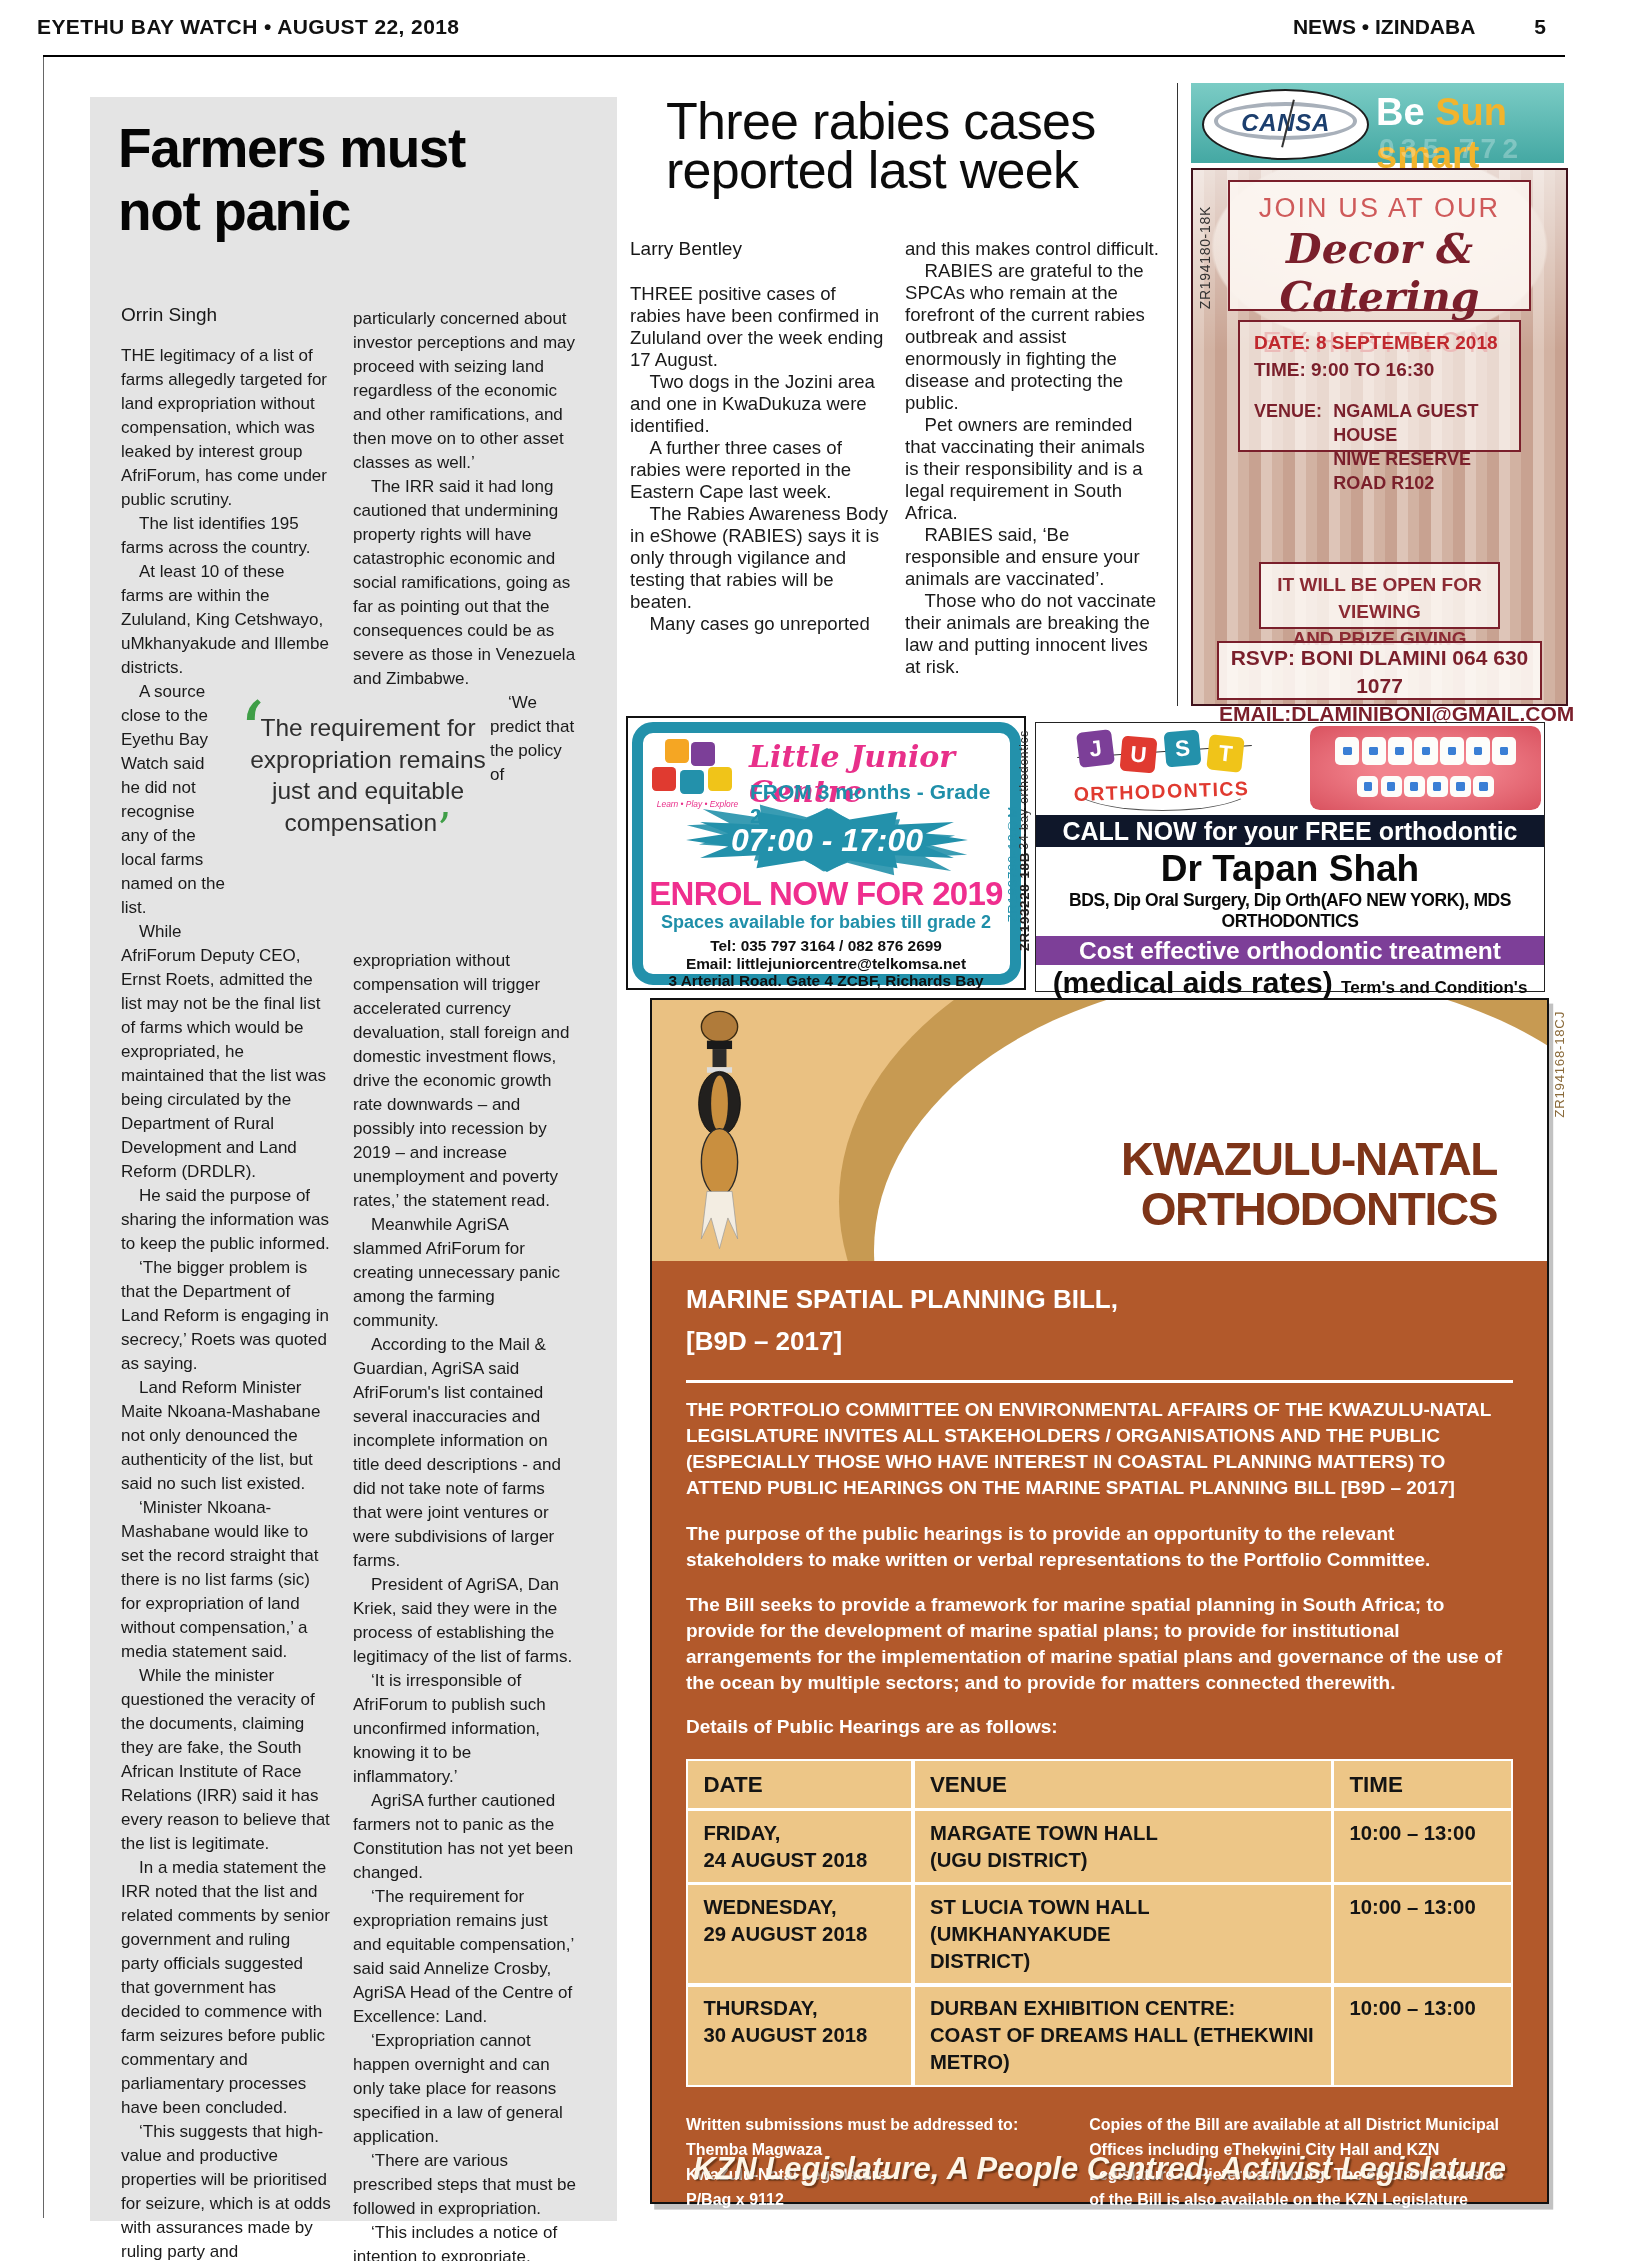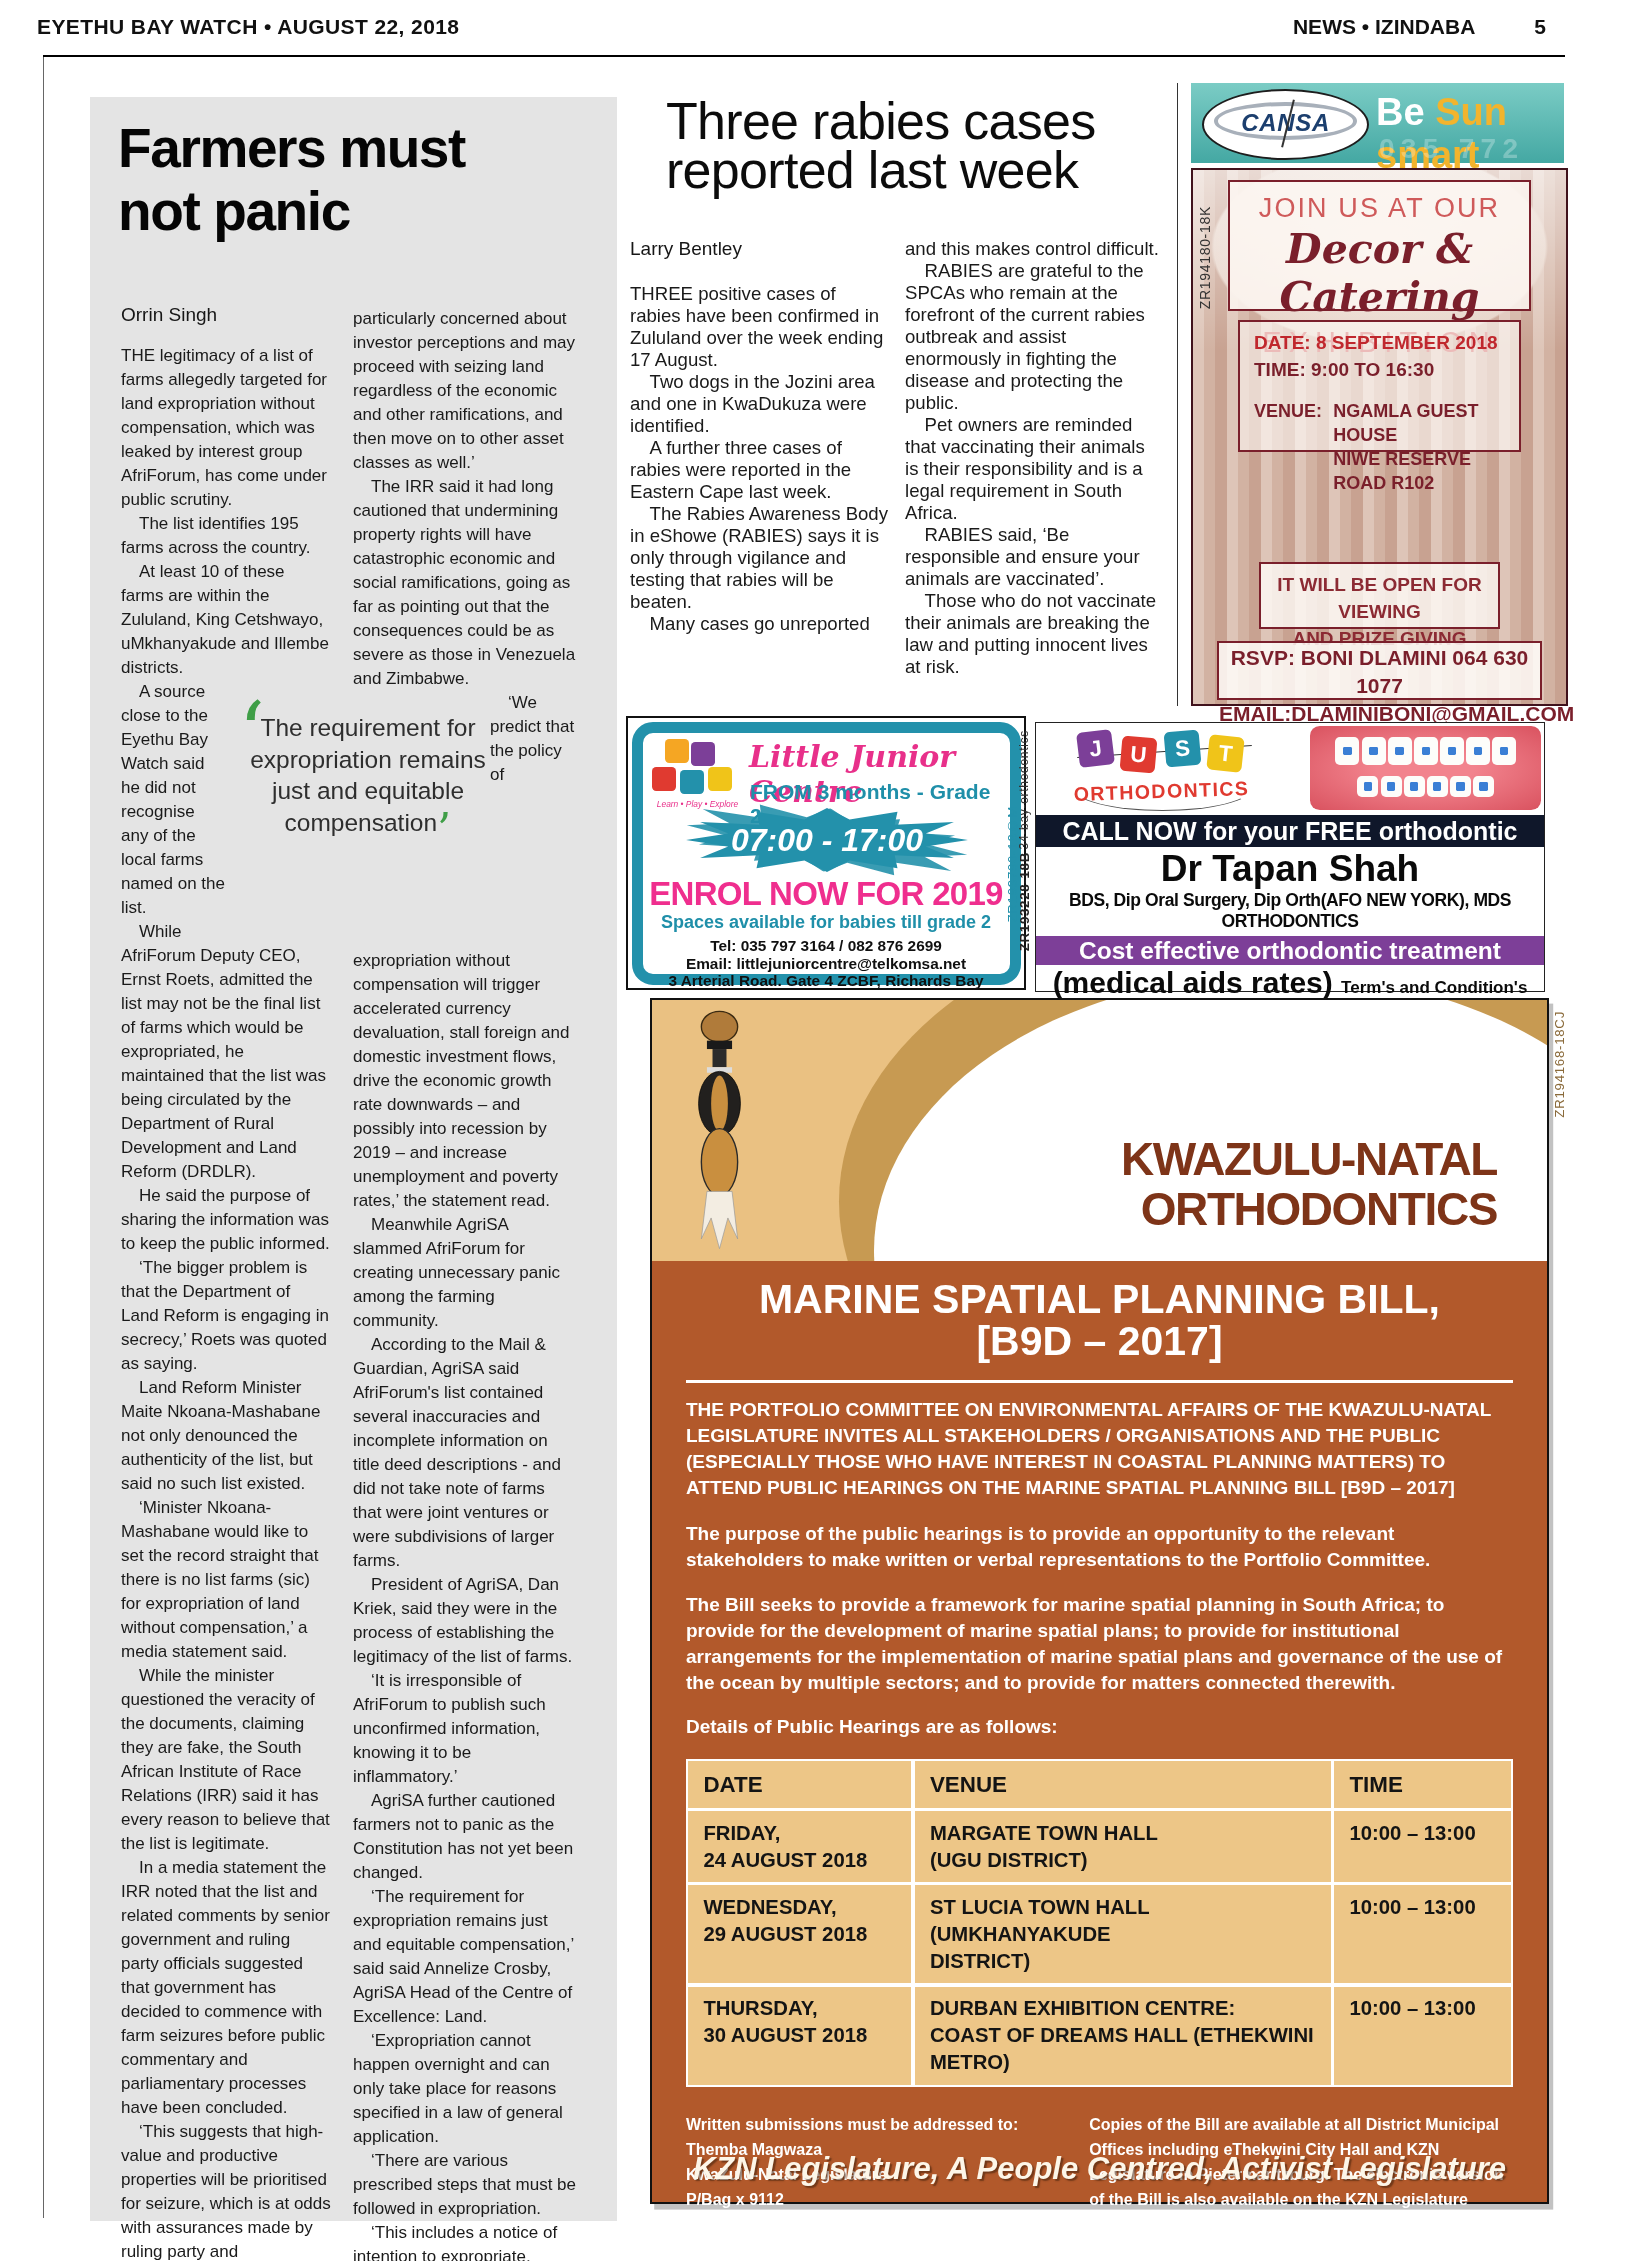--- a/index.html
+++ b/index.html
@@ -157,21 +157,21 @@
   .kzn-swoosh-dark{position:absolute;width:869px;height:595px;border-radius:50%;
                    background:#c79a52;right:-161px;bottom:-238px;}
   .kzn-swoosh-white{position:absolute;width:806px;height:553px;border-radius:50%;
                     background:#fff;right:-133px;bottom:-266px;}
   .kzn-org{position:absolute;right:50px;top:134px;text-align:right;color:#7e3418;
            font-weight:bold;font-size:46px;line-height:50px;letter-spacing:-1.4px;}
   .kzn-mace{position:absolute;left:34px;top:8.4px;}
   .kzn-code{left:1552px;top:1011px;color:#8a6a3a;font-size:13.3px;}
   .kzn-body{position:absolute;top:261px;left:0;right:0;bottom:0;background:#b2592b;color:#fff;
             padding:9.8px 34px 0;box-sizing:border-box;}
-  .kzn-title{text-align:center;font-size:41px;line-height:42px;font-weight:bold;margin-top:7px;}
+  .kzn-title{font-size:26px;line-height:42px;font-weight:bold;margin-top:7px;}
   .kzn-rule{height:3.5px;background:#fff;margin:18px 0 14px;}
   .kzn-para{font-size:19px;line-height:26px;font-weight:bold;}
   .kzn-para.mt{margin-top:19.6px;}
   .kzn-details{margin-top:19.6px;font-size:19px;font-weight:bold;}
   .kzn-table{margin-top:21px;background:#fff;border:2.8px solid #fff;display:grid;
              grid-template-columns:223px 1fr 177px;gap:3.5px;}
   .cell{background:#edc687;color:#141414;font-weight:bold;font-size:20.3px;line-height:27px;
         padding:8.4px 15.4px;white-space:pre-line;}
   .cell.h{font-size:22.4px;padding:9.8px 15.4px;}
   .kzn-cols{display:flex;margin-top:25px;gap:31px;}

